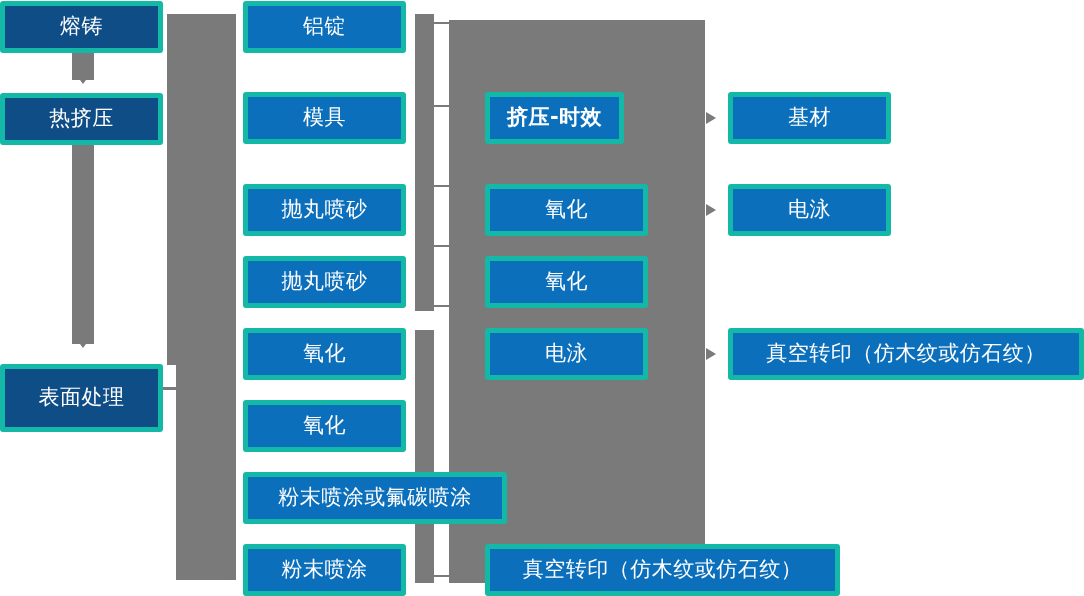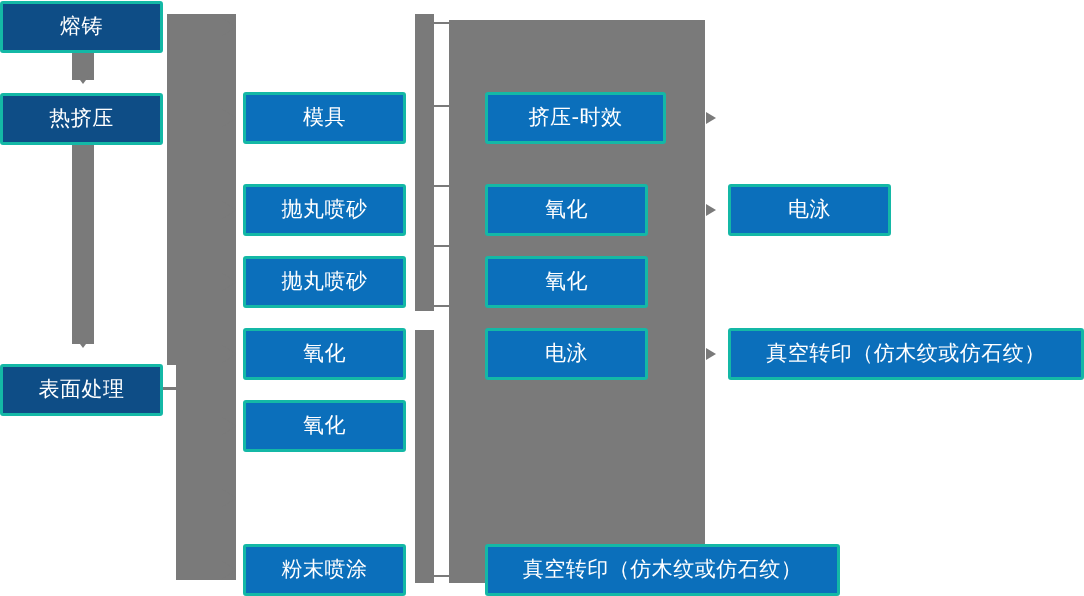--- a/index.html
+++ b/index.html
@@ -51,21 +51,21 @@
   .stem {
     position: absolute;
     background: #7a7a7a;
     height: 3px;
   }
 
   
   .box {
     position: absolute;
     box-sizing: border-box;
-    border: 3px solid #14b8a6;
+    border: 5px solid #14b8a6;
     border-radius: 3px;
     color: #ffffff;
     display: flex;
     align-items: center;
     justify-content: center;
     text-align: center;
     font-size: 21px;
     line-height: 1.2;
     letter-spacing: 0.5px;
     box-shadow: 3px 3px 0 rgba(0,0,0,0.0);
@@ -128,59 +128,68 @@
   <div class="small-arrow" style="left:706px; top:112px;"></div>
   <div class="small-arrow" style="left:706px; top:204px;"></div>
   <div class="small-arrow" style="left:706px; top:348px;"></div>
 
   <div class="box box-dark" style="left:0px; top:1px; width:163px; height:52px;">
     <span>熔铸</span>
   </div>
   <div class="box box-dark" style="left:0px; top:93px; width:163px; height:52px;">
     <span>热挤压</span>
   </div>
-  <div class="box box-dark" style="left:0px; top:364px; width:163px; height:52px;">
+  <div class="box box-dark" style="left:0px; top:364px; width:163px; height:68px;">
     <span>表面处理</span>
   </div>
 
+  <div class="box box-mid" style="left:243px; top:1px; width:163px; height:52px;">
+    <span>铝锭</span>
+  </div>
   <div class="box box-mid" style="left:243px; top:92px; width:163px; height:52px;">
     <span>模具</span>
   </div>
   <div class="box box-mid" style="left:243px; top:184px; width:163px; height:52px;">
     <span>抛丸喷砂</span>
   </div>
   <div class="box box-mid" style="left:243px; top:256px; width:163px; height:52px;">
     <span>抛丸喷砂</span>
   </div>
   <div class="box box-mid" style="left:243px; top:328px; width:163px; height:52px;">
     <span>氧化</span>
   </div>
   <div class="box box-mid" style="left:243px; top:400px; width:163px; height:52px;">
     <span>氧化</span>
   </div>
+  <div class="box box-mid" style="left:243px; top:472px; width:264px; height:52px;">
+    <span>粉末喷涂或氟碳喷涂</span>
+  </div>
   <div class="box box-mid" style="left:243px; top:544px; width:163px; height:52px;text-align:right;">
     <span>粉末喷涂</span>
   </div>
 
-  <div class="box box-mid" style="left:485px; top:92px; width:181px; height:52px;">
+  <div class="box box-mid" style="left:485px; top:92px; width:139px; height:52px;font-weight:bold;">
     <span>挤压-时效</span>
   </div>
   <div class="box box-mid" style="left:485px; top:184px; width:163px; height:52px;">
     <span>氧化</span>
   </div>
   <div class="box box-mid" style="left:485px; top:256px; width:163px; height:52px;">
     <span>氧化</span>
   </div>
   <div class="box box-mid" style="left:485px; top:328px; width:163px; height:52px;">
     <span>电泳</span>
   </div>
   <div class="box box-mid" style="left:485px; top:544px; width:355px; height:52px;">
     <span>真空转印（仿木纹或仿石纹）</span>
   </div>
 
+  <div class="box box-mid" style="left:728px; top:92px; width:163px; height:52px;">
+    <span>基材</span>
+  </div>
   <div class="box box-mid" style="left:728px; top:184px; width:163px; height:52px;">
     <span>电泳</span>
   </div>
   <div class="box box-mid" style="left:728px; top:328px; width:356px; height:52px;">
     <span>真空转印（仿木纹或仿石纹）</span>
   </div>
 
 </div>
 
 </body></html>

